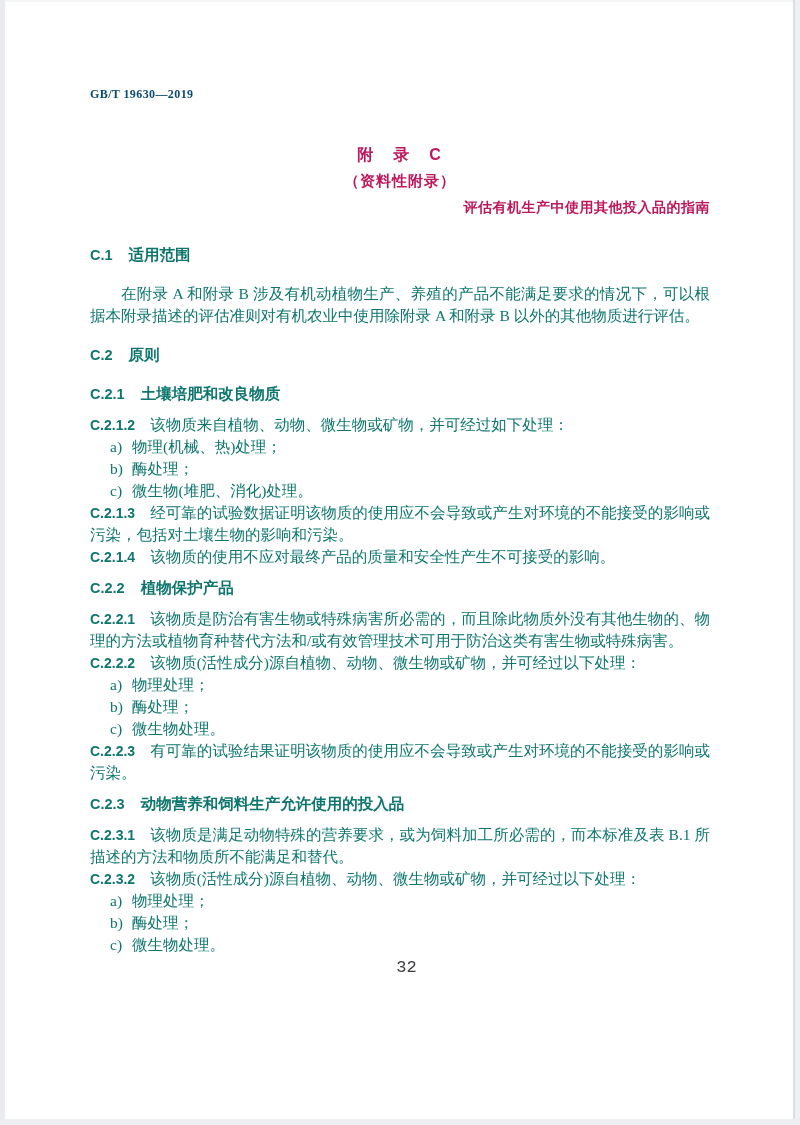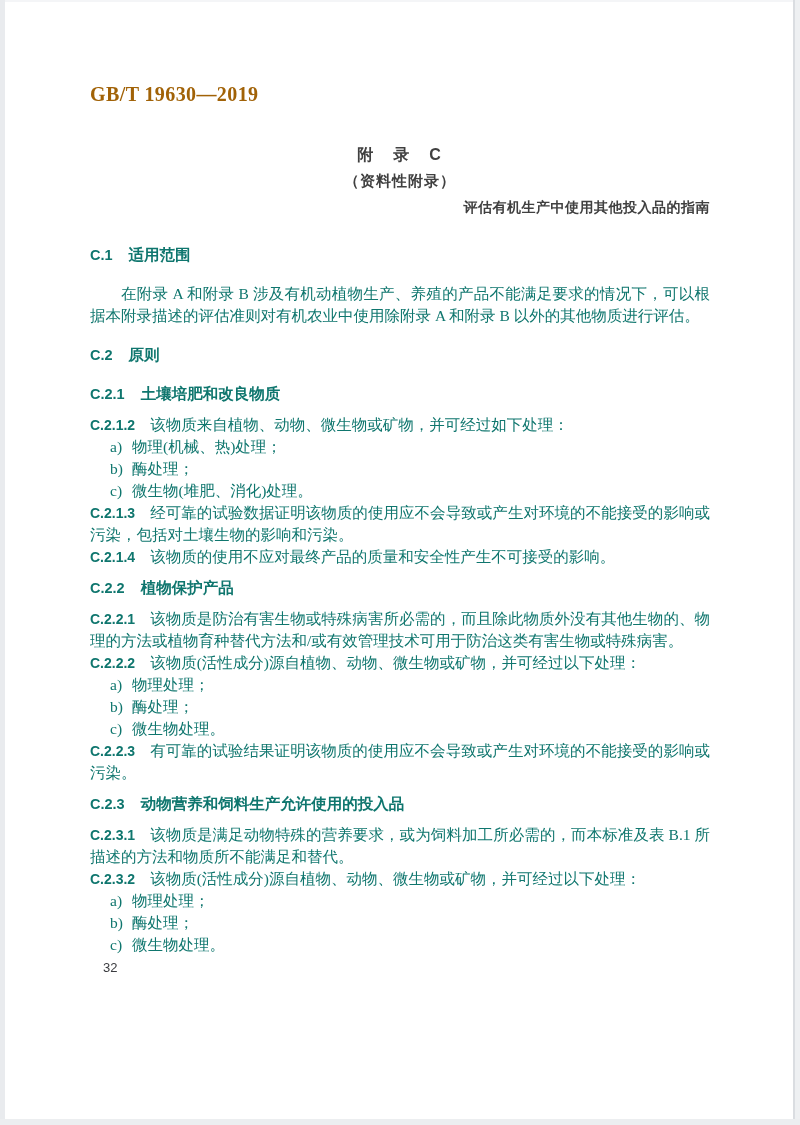--- a/index.html
+++ b/index.html
@@ -15,26 +15,26 @@
   .edge { position:absolute; background:#e9ebee; z-index:5; }
   .edge-left   { left:0; top:0; width:5px; height:100%; }
   .edge-right  { right:0; top:0; width:7px; height:100%; background:#eef0f2; border-left:2px solid #dadde1; }
   .edge-bottom { left:0; bottom:0; width:100%; height:6px; background:#eceef0; }
   .edge-top    { left:0; top:0; width:100%; height:2px; background:#f4f5f7; }
 
   .sheet { width:800px; height:1125px; padding:84px 90px 0 90px; }
 
   .doc-header {
     font-family:"Liberation Serif", serif;
-    font-weight:700; font-size:20px; line-height:20px;
-    letter-spacing:.4px; color:#a16207;
+    font-weight:700; font-size:12px; line-height:20px;
+    letter-spacing:.4px; color:#0c4a6e;
   }
 
   .title-block { margin-top:38px; margin-bottom:24px; text-align:center; }
-  .title-block p { font-family:"Liberation Sans", sans-serif; font-weight:700; color:#404040; }
+  .title-block p { font-family:"Liberation Sans", sans-serif; font-weight:700; color:#be185d; }
   .t1 { font-size:16px;   line-height:26px; letter-spacing:2px; }
   .t2 { font-size:15px;   line-height:26px; letter-spacing:1px; }
   .t3 { font-size:14px; line-height:26px; letter-spacing:.5px;text-align:right; }
 
   .content p { font-size:15.5px; line-height:22px; color:#0f766e; }
 
   .heading { font-family:"Liberation Sans", sans-serif; font-weight:700; }
   .heading .num { font-size:14.5px; margin-right:16px; }
   .heading .txt { font-size:15.5px; }
   .h1 { margin-top:17px; margin-bottom:17px; }
@@ -44,23 +44,24 @@
   .body .txt { font-size:15.5px; }
   .indent { text-indent:2em; }
   .clause .num {
     font-family:"Liberation Sans", sans-serif;
     font-weight:700; font-size:14px; margin-right:15px;
   }
   .li { padding-left:42px; }
   .li .marker { display:inline-block; width:22px; margin-left:-22px; }
 
   .page-number {
-    font-family:Liberation Sans, sans-serif;
-    font-size:13px; line-height:16px; color:#3a3b3f;
+    font-family:Liberation Mono, monospace;
+    font-size:17px; line-height:16px; color:#3a3b3f;
     margin:4px 0 0 13px;
+    text-align:center;
   }
 </style>
 </head>
 <body>
 
 <div class="edge edge-top"></div>
 <div class="edge edge-left"></div>
 <div class="edge edge-right"></div>
 <div class="edge edge-bottom"></div>
 

